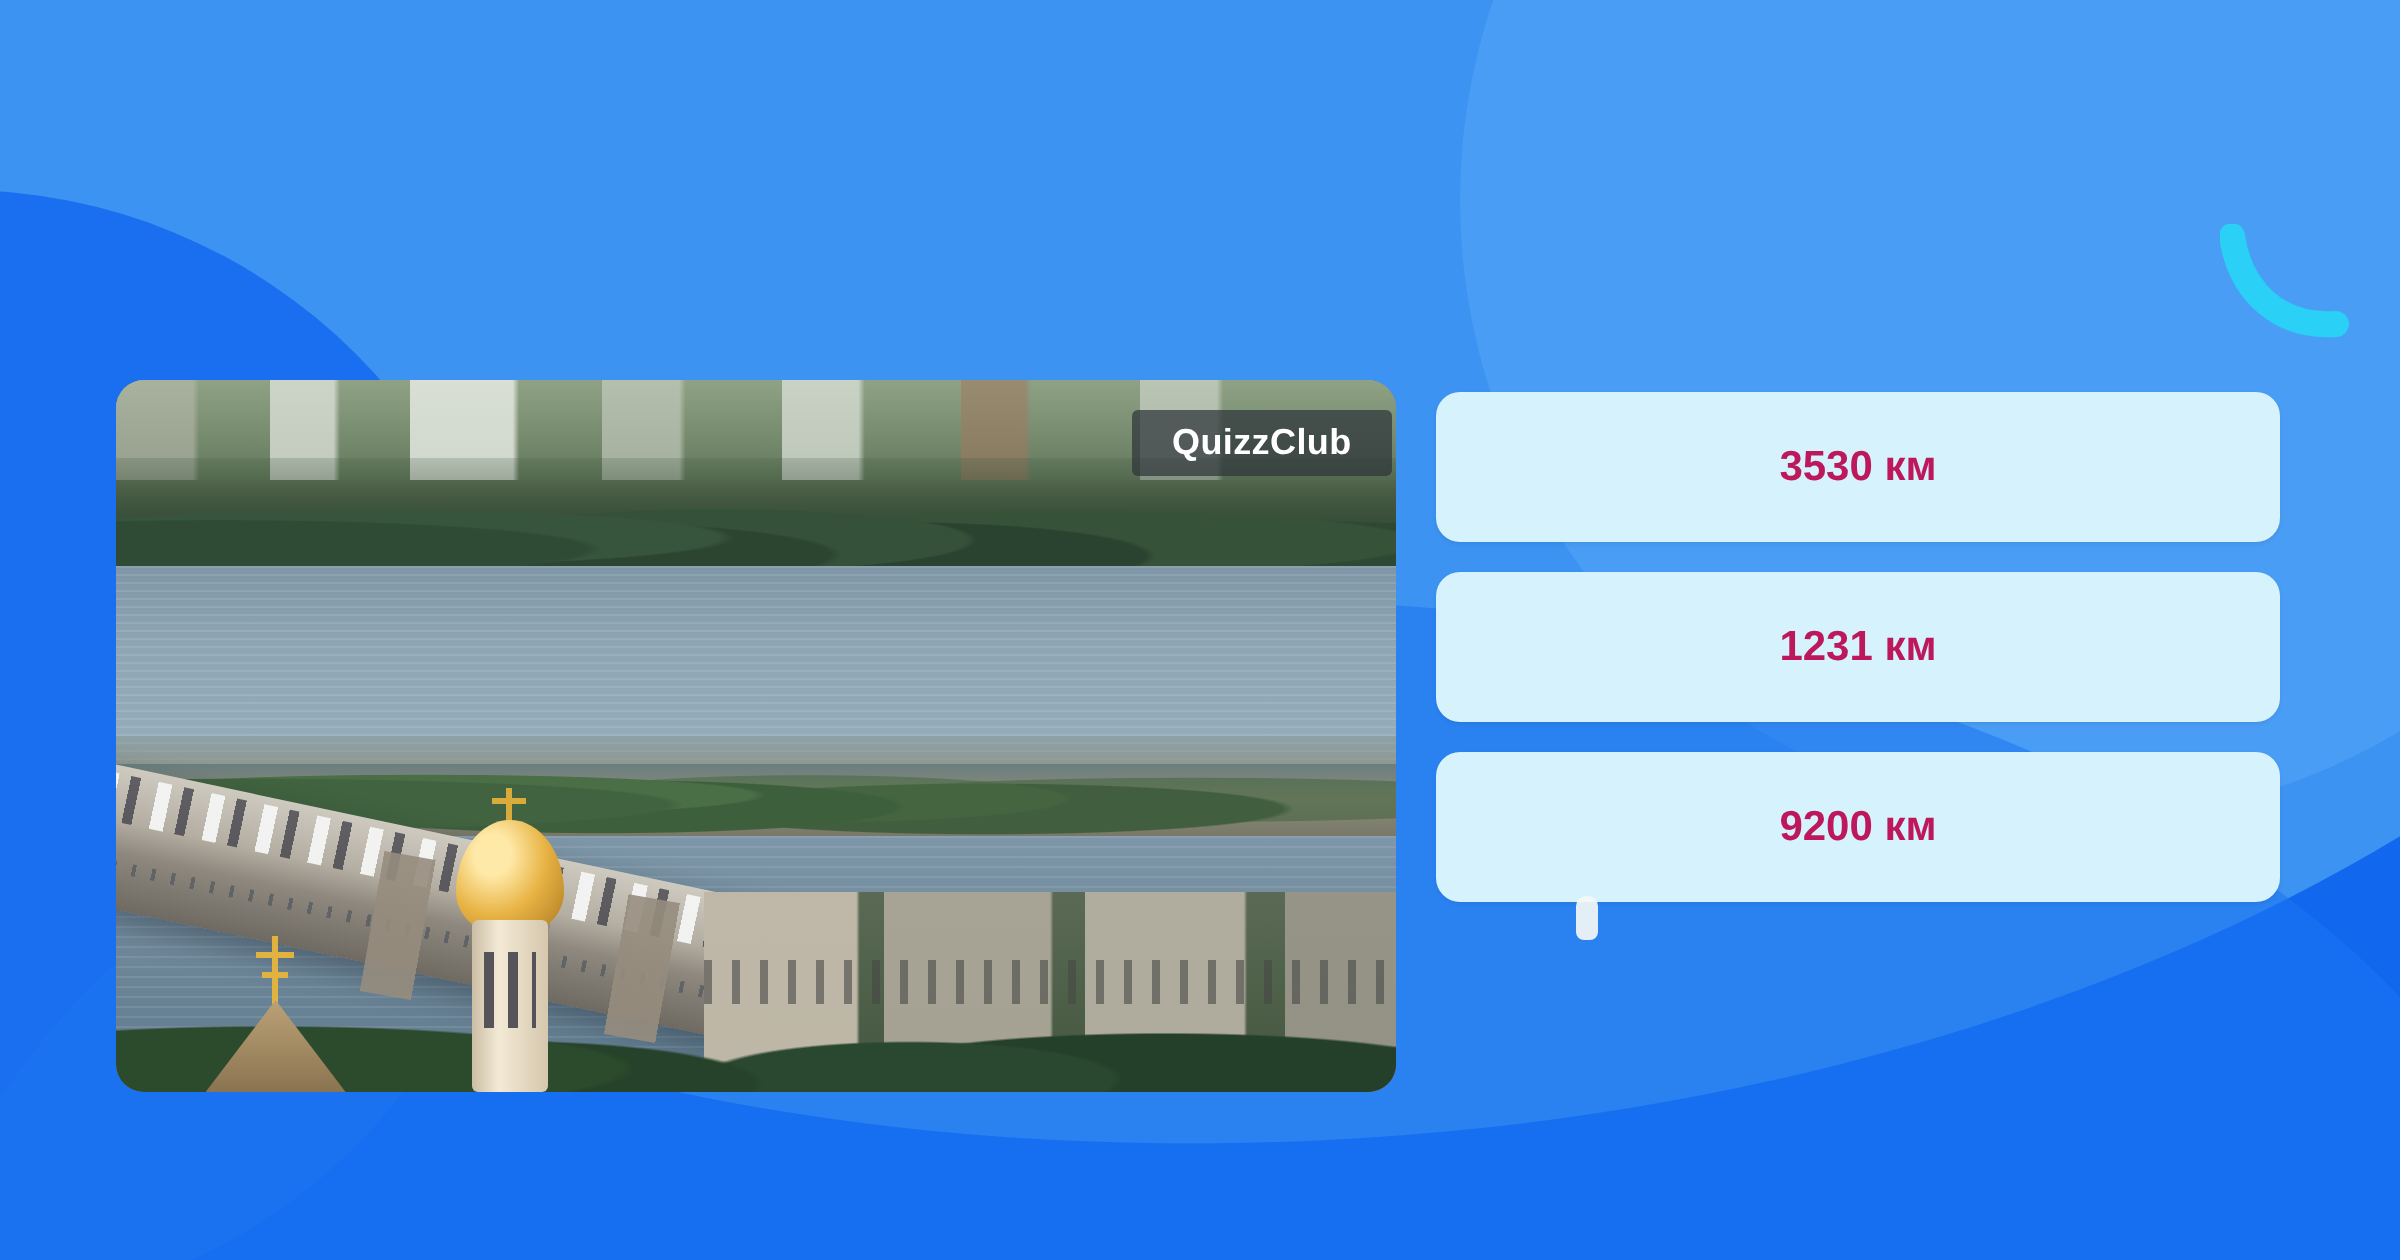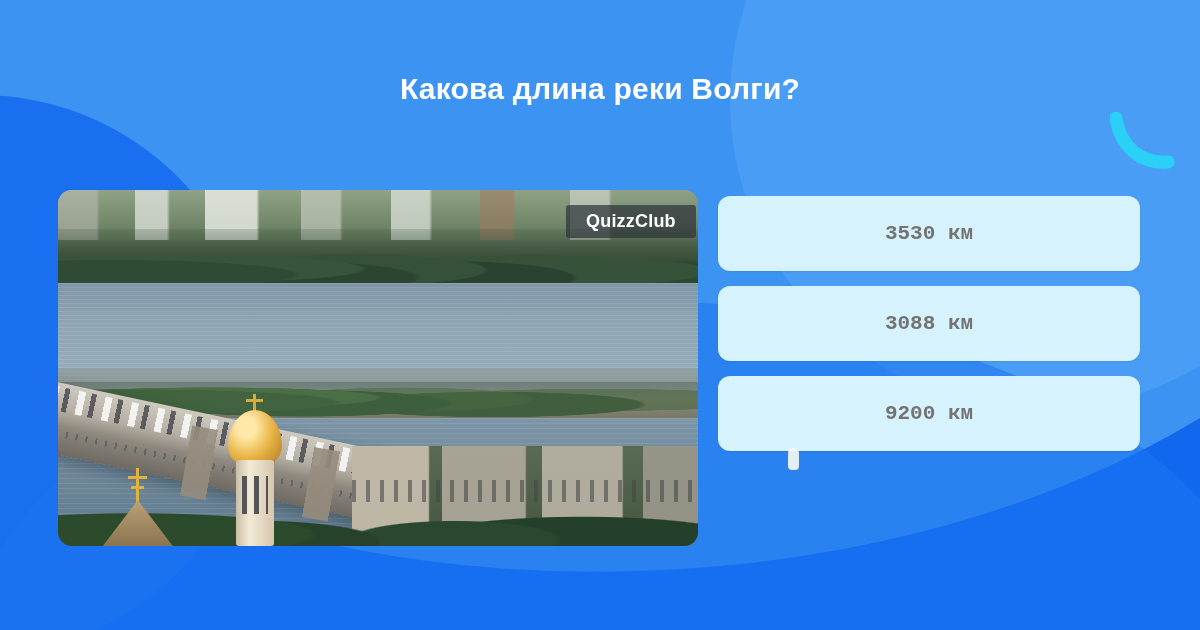--- a/index.html
+++ b/index.html
@@ -325,25 +325,24 @@
   }
   .answer {
     position: relative;
     height: 75px;
     margin-bottom: 15px;
     background: #d6f2fd;
     border-radius: 12px;
     display: flex;
     align-items: center;
     justify-content: center;
-    color: #737373;
+    color: #be185d;
     font-size: 21px;
     font-weight: bold;
     box-shadow: 0 1px 2px rgba(0,0,0,.08);
-    font-family: Liberation Mono, monospace;
   }
   .answer:last-child { margin-bottom: 0; }
 
   .cursor-marker {
     position: absolute;
     left: 788px;
     top: 448px;
     width: 11px;
     height: 22px;
     background: #f4f7f6;
@@ -362,21 +361,20 @@
   <div class="bg-circle-right"></div>
   <div class="bg-circle-left"></div>
   <div class="bg-lower-sheen"></div>
 
   <div class="accent-curve">
     <svg viewBox="0 0 72 62" xmlns="http://www.w3.org/2000/svg">
       <path d="M6 6 C 10 34, 30 52, 58 50" fill="none" stroke="#2ad0f5" stroke-width="13" stroke-linecap="round"></path>
     </svg>
   </div>
 
-  <div class="question-title">Какова длина реки Волги?</div>
 
   <div class="photo-card">
     <div class="photo-inner">
       <div class="ph-skyshore"></div>
       <div class="ph-town"></div>
       <div class="ph-trees"></div>
       <div class="ph-water-far"></div>
       <div class="ph-island"></div>
       <div class="ph-water-near"></div>
 
@@ -400,21 +398,21 @@
       </div>
     </div>
     <div class="watermark">QuizzClub</div>
   </div>
 
   <div class="answers">
     <div class="answer">
       <span>3530 км</span>
     </div>
     <div class="answer">
-      <span>3088 км</span>
+      <span>1231 км</span>
     </div>
     <div class="answer">
       <span>9200 км</span>
     </div>
   </div>
 
   <div class="cursor-marker"></div>
 
 </div>
 

